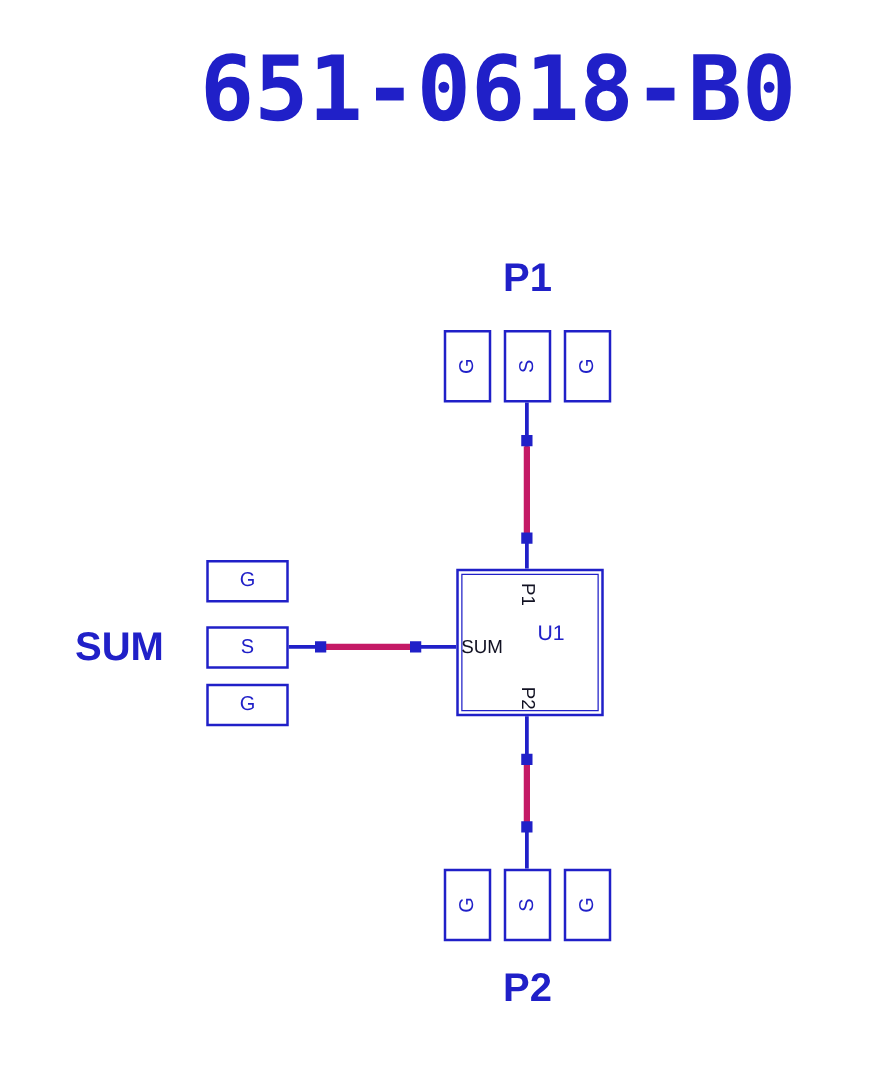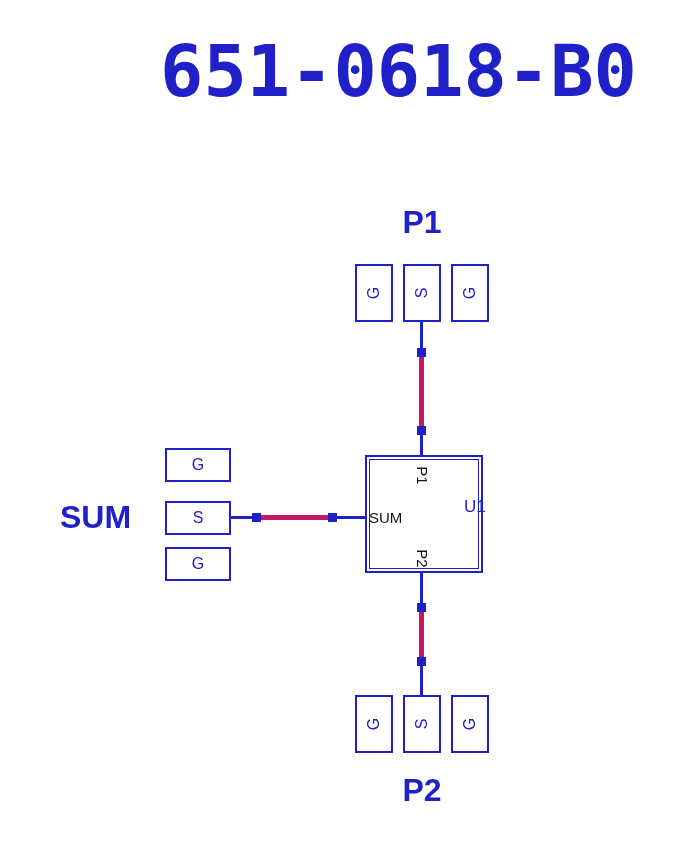--- a/index.html
+++ b/index.html
@@ -84,21 +84,21 @@
   <div class="component">
     <div class="component-inner"></div>
   </div>
   <div class="pin-wrap" style="left:406px;top:459px">
     <span class="pin-rot">P1</span>
   </div>
   <div class="pin-h" style="left:369px;top:510px">SUM</div>
   <div class="pin-wrap" style="left:406px;top:542px">
     <span class="pin-rot">P2</span>
   </div>
-  <div class="refdes" style="left:464px;top:498px">U1</div>
+  <div class="refdes" style="left:430px;top:498px">U1</div>
 
   <div class="wire" style="left:420px;top:573px;width:3px;height:122px"></div>
   <div class="wire mag" style="left:419px;top:612px;width:5px;height:50px"></div>
   <div class="node" style="left:417px;top:603px"></div>
   <div class="node" style="left:417px;top:657px"></div>
 
   <div class="pad v" style="left:355px;top:695px">
     <span class="rot">G</span>
   </div>
   <div class="pad v" style="left:403px;top:695px">

